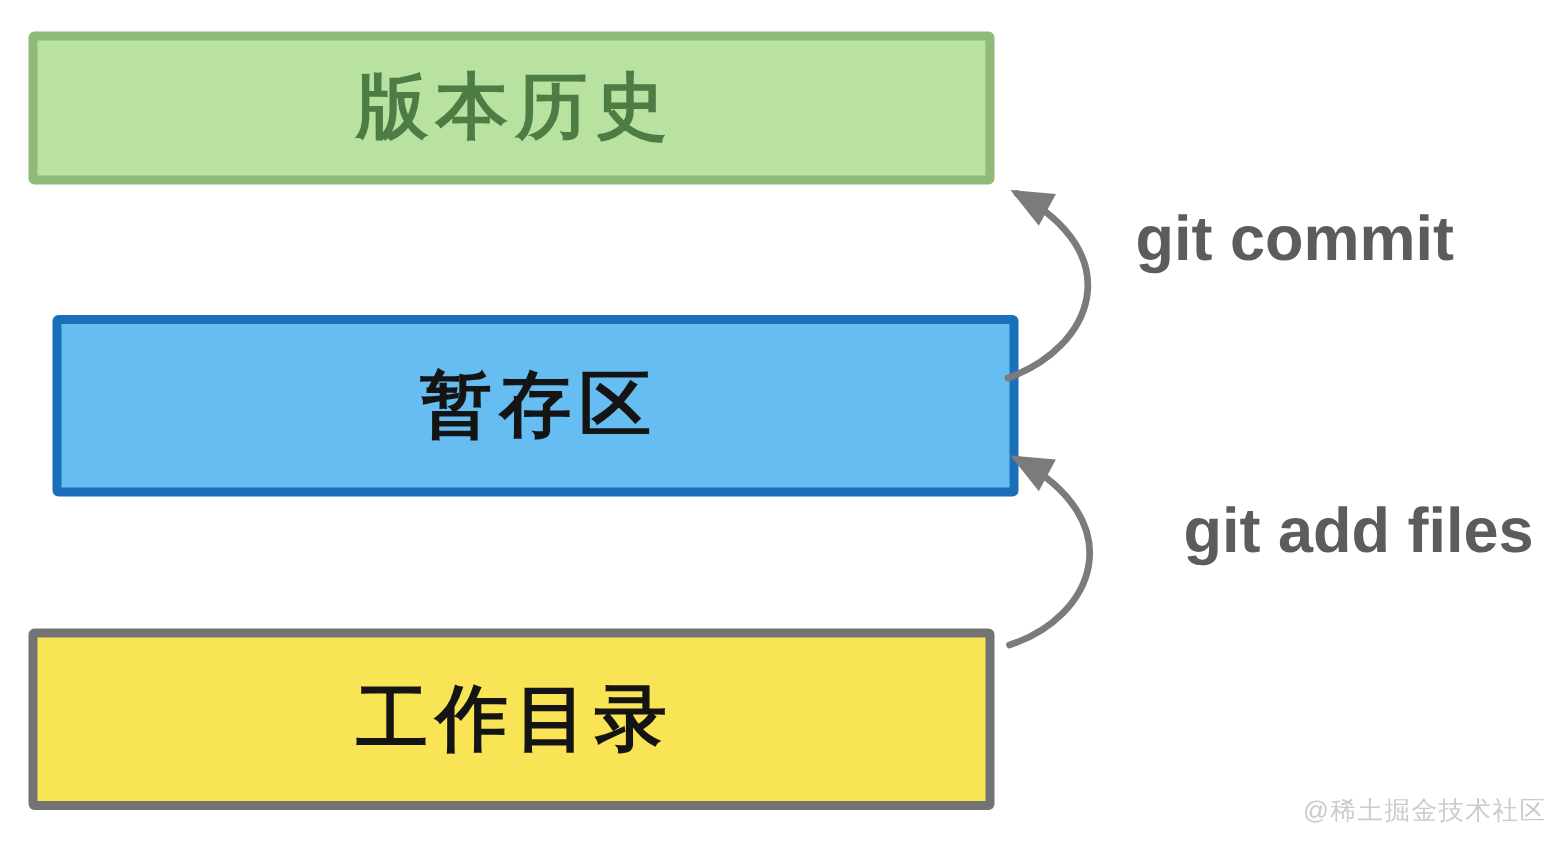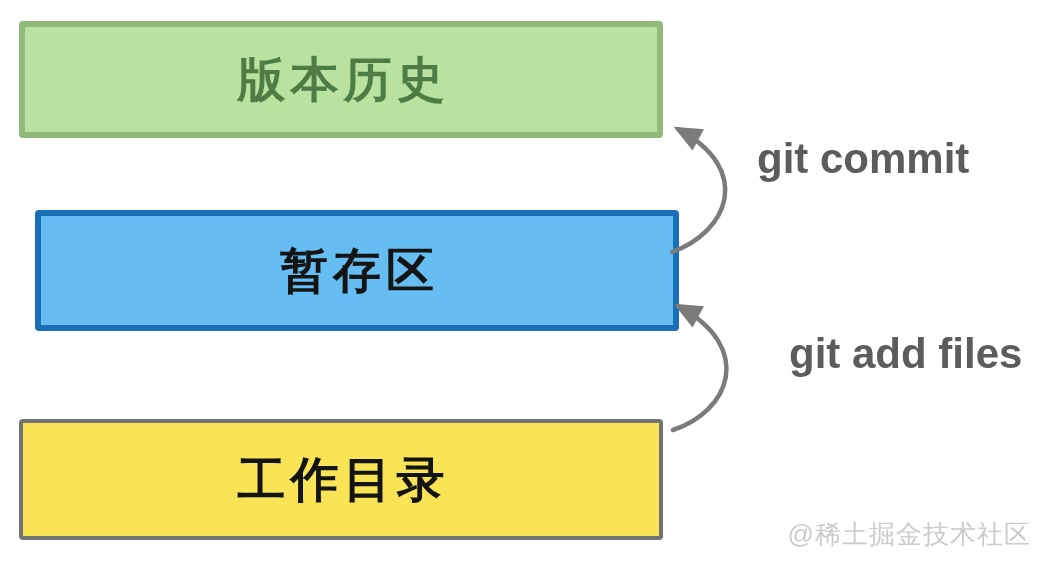--- a/index.html
+++ b/index.html
@@ -27,38 +27,38 @@
   }
   .box-label {
     font-size: 48px;
     font-weight: 700;
     letter-spacing: 5px;
     line-height: 1;
     padding-left: 5px; 
   }
   .box-version-history {
     top: 21px;
-    height: 117px;
+    height: 102px;
     background: #b9e1a0;
     border: 6px solid #90ba79;
   }
   .box-version-history .box-label { color: #4d7c45; }
   .box-staging-area {
     top: 210px;
     height: 121px;
     background: #66bdf2;
     border: 6px solid #1a70b8;
     margin-left: 16px;
   }
   .box-staging-area .box-label { color: #141414; }
   .box-working-directory {
     top: 419px;
     height: 121px;
     background: #f9e455;
-    border: 4px solid #737373;
+    border: 6px solid #737373;
   }
   .box-working-directory .box-label { color: #141414; }
 
   .arrows-layer {
     position: absolute;
     top: 0;
     left: 0;
     width: 1041px;
     height: 561px;
     pointer-events: none;
@@ -77,21 +77,21 @@
     line-height: 1.1;
     white-space: nowrap;
   }
   .arrow-label-commit { left: 757px; top: 136px; }
   .arrow-label-add    { left: 789px; top: 331px; }
 
   .watermark {
     position: absolute;
     right: 10px;
     bottom: 9px;
-    font-size: 26px;
+    font-size: 17px;
     color: #cbcbcb;
     letter-spacing: 1px;
     white-space: nowrap;
   }
 </style>
 </head>
 <body>
 
 <div class="canvas">
 

